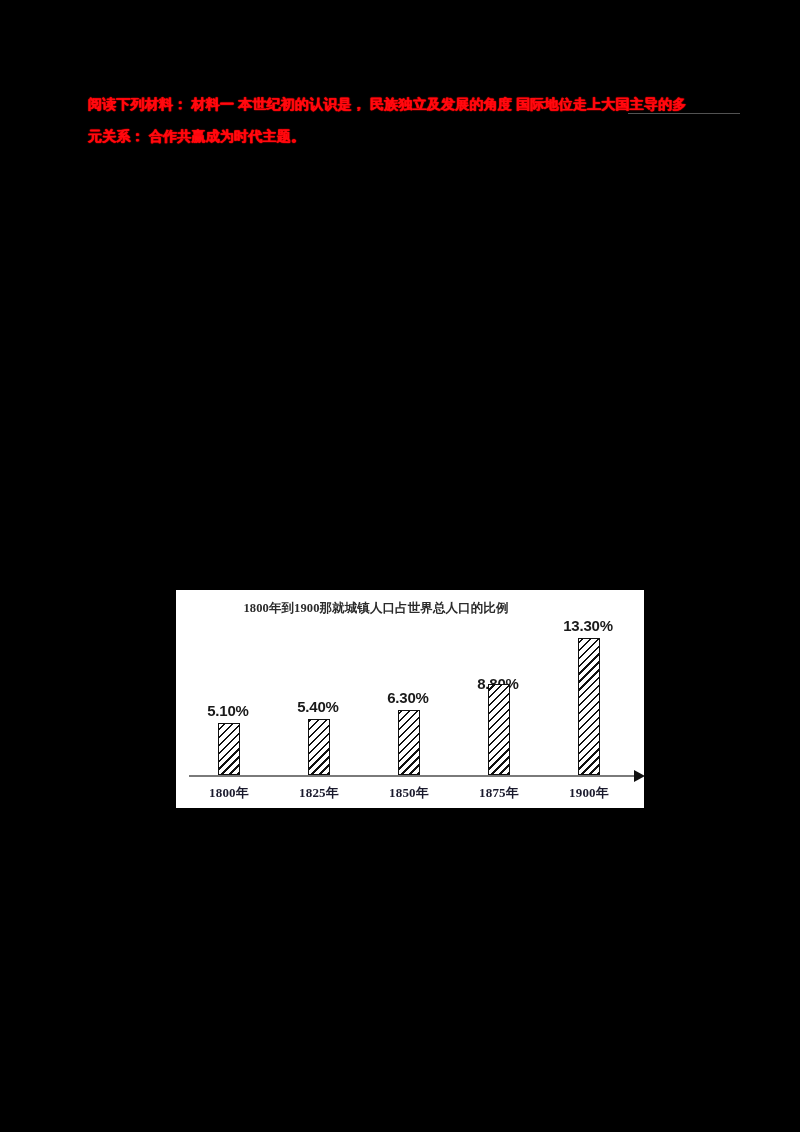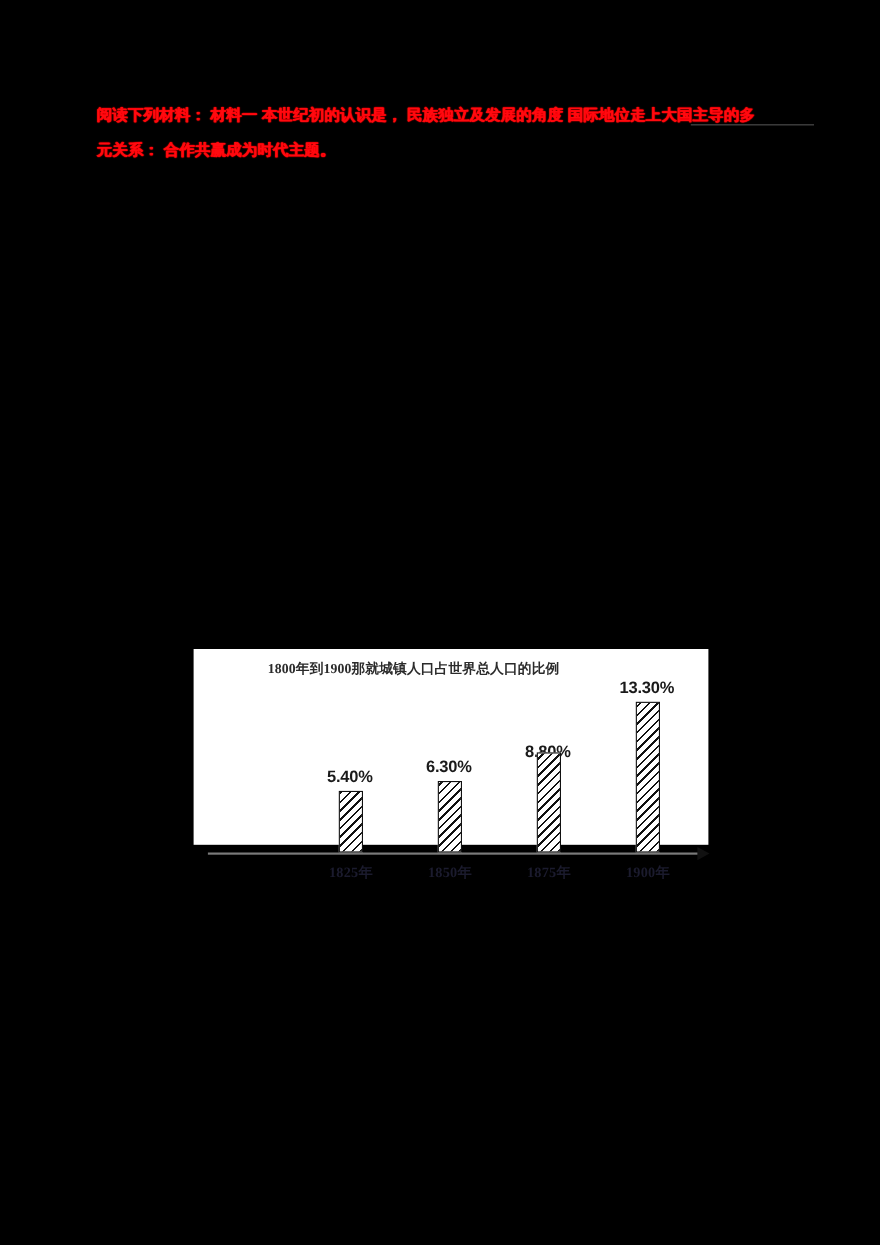--- a/index.html
+++ b/index.html
@@ -47,21 +47,21 @@
     background: #6e6e6e;
     opacity: 0.75;
   }
 
   
   #chart-panel {
     position: absolute;
     left: 176px;
     top: 590px;
     width: 468px;
-    height: 178px;
+    height: 218px;
     background: #ffffff;
   }
   #chart-title {
     position: absolute;
     left: 0;
     top: 10px;
     width: 400px;
     text-align: center;
     font-family: "Liberation Serif", serif;
     font-weight: bold;
@@ -158,20 +158,25 @@
 
 <div id="chart-panel" style="background: rgb(255, 255, 255);">
 
   <div id="chart-title">1800年到1900那就城镇人口占世界总人口的比例</div>
 
   <div id="plot-area">
 
     <div id="x-axis-line" style="background: rgb(122, 122, 122);"></div>
     <div id="x-axis-arrow"></div>
 
+    <div class="bar-group" style="left:8px;">
+      <div class="bar-value" style="bottom: 89px;">5.10%</div>
+      <div class="bar" style="height: 52px; bottom: 33px;"></div>
+      <div class="bar-label">1800年</div>
+    </div>
 
     <div class="bar-group" style="left:98px;margin-top:28px;">
       <div class="bar-value" style="bottom: 93px;">5.40%</div>
       <div class="bar" style="height: 56px; bottom: 33px;"></div>
       <div class="bar-label">1825年</div>
     </div>
 
     <div class="bar-group" style="left:188px;">
       <div class="bar-value" style="bottom: 102px;">6.30%</div>
       <div class="bar" style="height: 65px; bottom: 33px;"></div>

